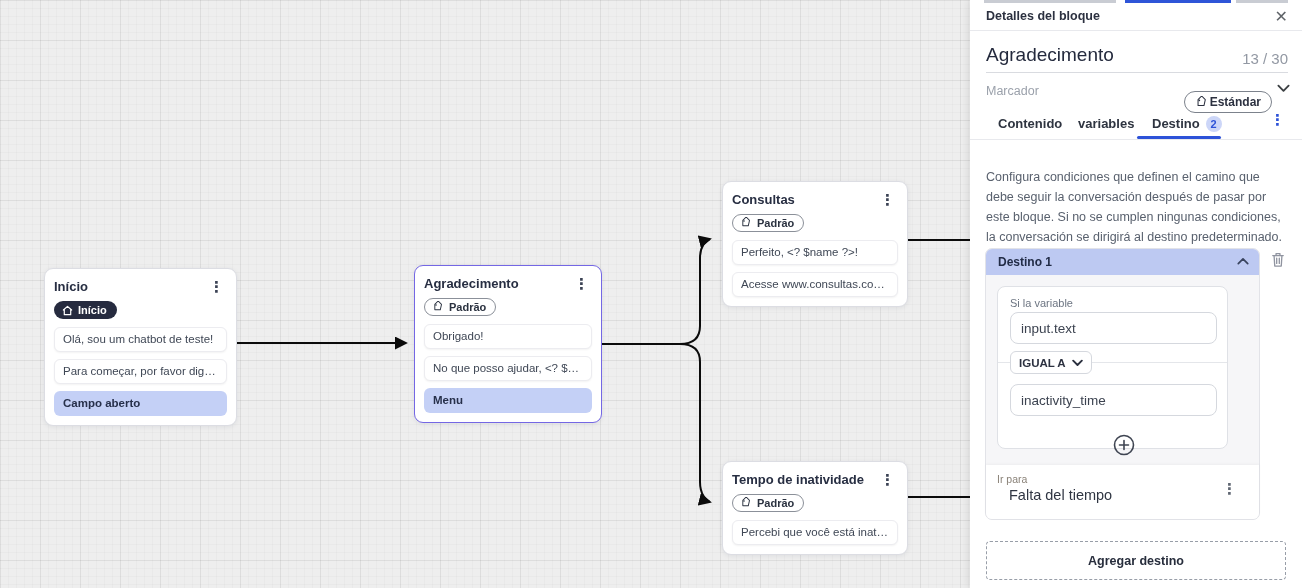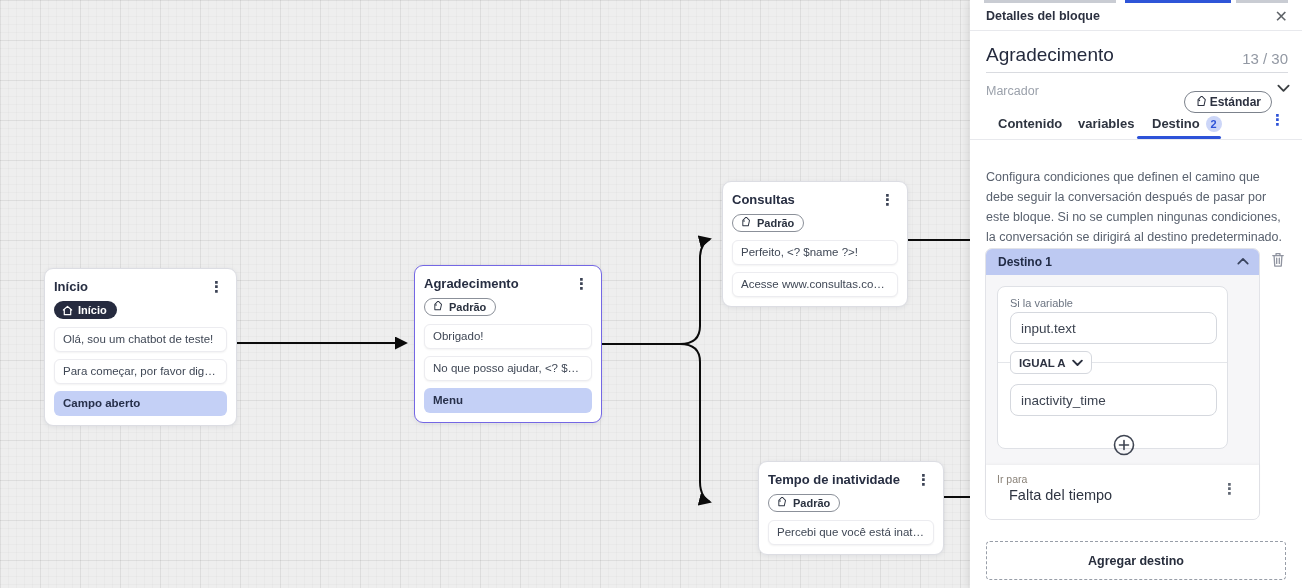--- a/index.html
+++ b/index.html
@@ -200,21 +200,21 @@
           </svg>
       </span>
       <span>Padrão</span>
     </span>
     <div class="node-rows">
       <div class="row">Perfeito, &lt;? $name ?&gt;!</div>
       <div class="row">Acesse www.consultas.com par...</div>
     </div>
   </div>
 
-  <div class="node" style="left:758px;top:461px;width:186px;">
+  <div class="node" style="left:722px;top:461px;width:186px;">
     <div class="node-title-row">
       <span class="node-title">Tempo de inatividade</span>
       <span class="kebab">⋮</span>
     </div>
     <span class="badge-outline">
       <span class="icon">
         <svg width="12" height="12" viewBox="0 0 24 24" fill="none" stroke="#2b3240" stroke-width="2.2" stroke-linecap="round" stroke-linejoin="round">
             <path d="M20 13 L11 22 L2 13 L2 2 L13 2 Z" transform="rotate(45 11 12) scale(0.86) translate(2 1)"></path>
             <circle cx="8" cy="8" r="1.6" fill="#2b3240" stroke="none"></circle>
           </svg>

